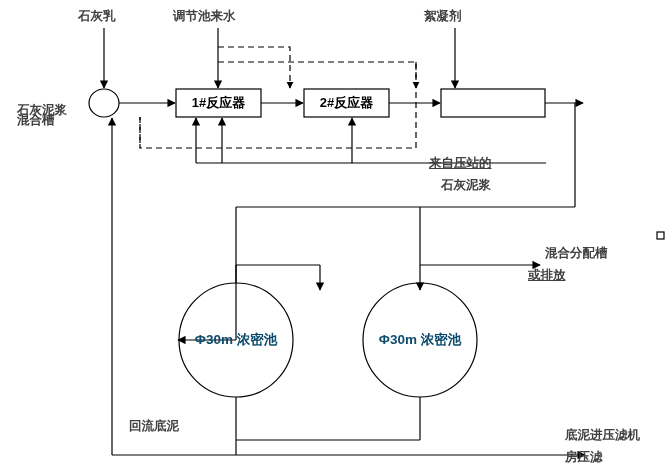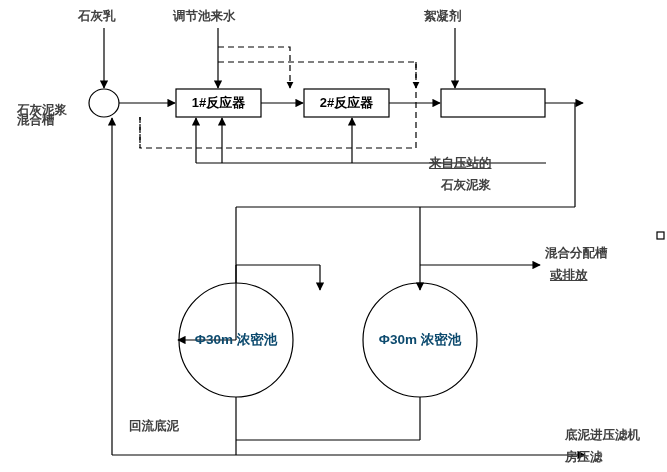--- a/index.html
+++ b/index.html
@@ -139,20 +139,20 @@
   <div class="boxlbl" style="left:176px; top:89px; width:85px; height:28px;">1#反应器</div>
   <div class="boxlbl" style="left:304px; top:89px; width:85px; height:28px;">2#反应器</div>
 
   <div class="circlbl" style="left:179px; top:330px; width:114px; height:20px;">Φ30m 浓密池</div>
   <div class="circlbl" style="left:363px; top:330px; width:114px; height:20px;">Φ30m 浓密池</div>
 
   <div class="lbl" style="left:429px; top:155px;text-decoration:underline;">来自压站的</div>
   <div class="lbl" style="left:441px; top:177px;">石灰泥浆</div>
 
   <div class="lbl" style="left:545px; top:245px;">混合分配槽</div>
-  <div class="lbl" style="left:550px; top:267px;text-decoration:underline;">或排放</div>
+  <div class="lbl" style="left:528px; top:267px;text-decoration:underline;">或排放</div>
 
   <div class="lbl" style="left:129px; top:418px;">回流底泥</div>
 
   <div class="lbl" style="left:565px; top:427px;">底泥进压滤机</div>
   <div class="lbl" style="left:565px; top:449px;">房压滤</div>
 
 </div>
 
 </body></html>

